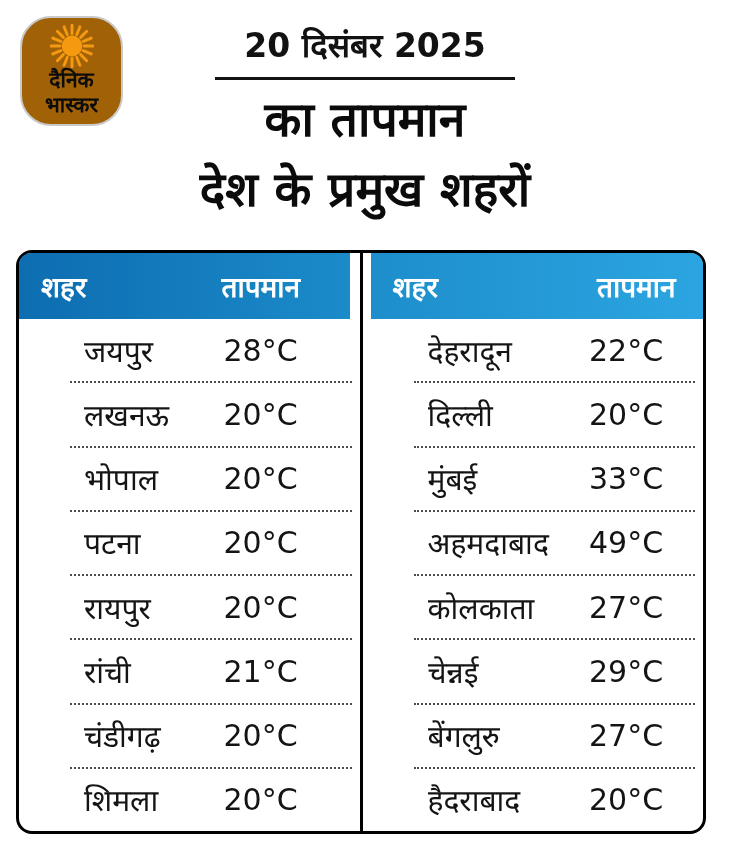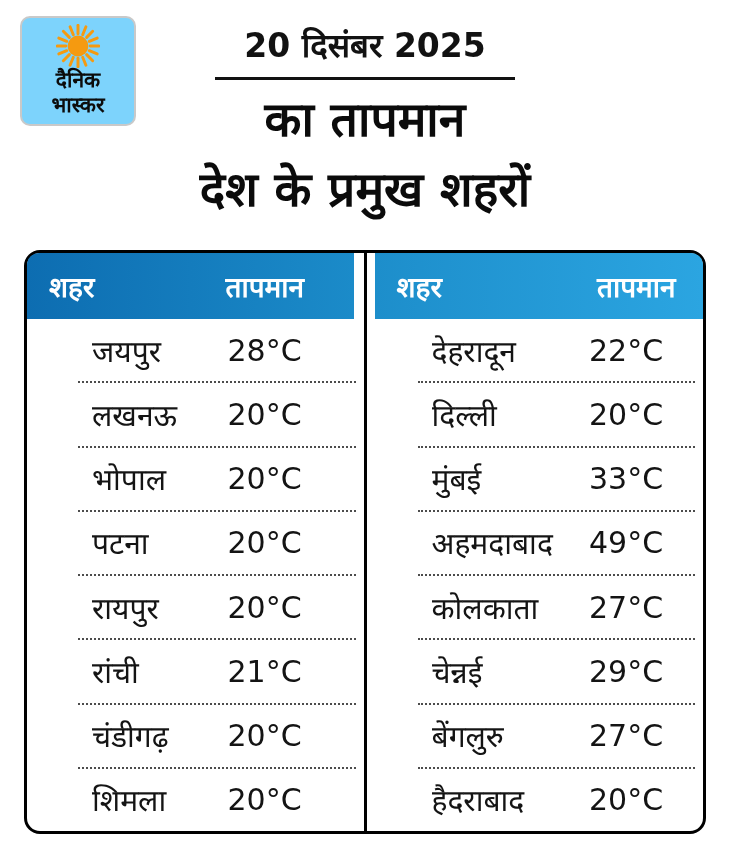--- a/index.html
+++ b/index.html
@@ -14,25 +14,25 @@
     height: 856px;
     background: #ffffff;
     overflow: hidden;
   }
 
   
   .logo {
     position: absolute;
     left: 20px;
     top: 16px;
-    width: 116px;
+    width: 103px;
     height: 110px;
-    background: #7dd3fc;
+    background: #a16207;
     border: 2px solid #c9c9c9;
-    border-radius: 10px;
+    border-radius: 31px;
     display: flex;
     flex-direction: column;
     align-items: center;
     justify-content: flex-start;
     box-sizing: border-box;
   }
   .logo-sun { margin-top: 6px; }
   .logo-text {
     margin-top: 0px;
     text-align: center;
@@ -63,21 +63,21 @@
     margin-top: 4px;
     font-size: 48px;
     line-height: 70px;
     font-weight: bold;
     color: #0b0b0b;
   }
 
   
   .table-card {
     position: absolute;
-    left: 24px;
+    left: 16px;
     right: 24px;
     top: 250px;
     height: 584px;
     border: 3px solid #000000;
     border-radius: 16px;
     box-sizing: border-box;
     display: flex;
     background: #ffffff;
   }
   .half {

